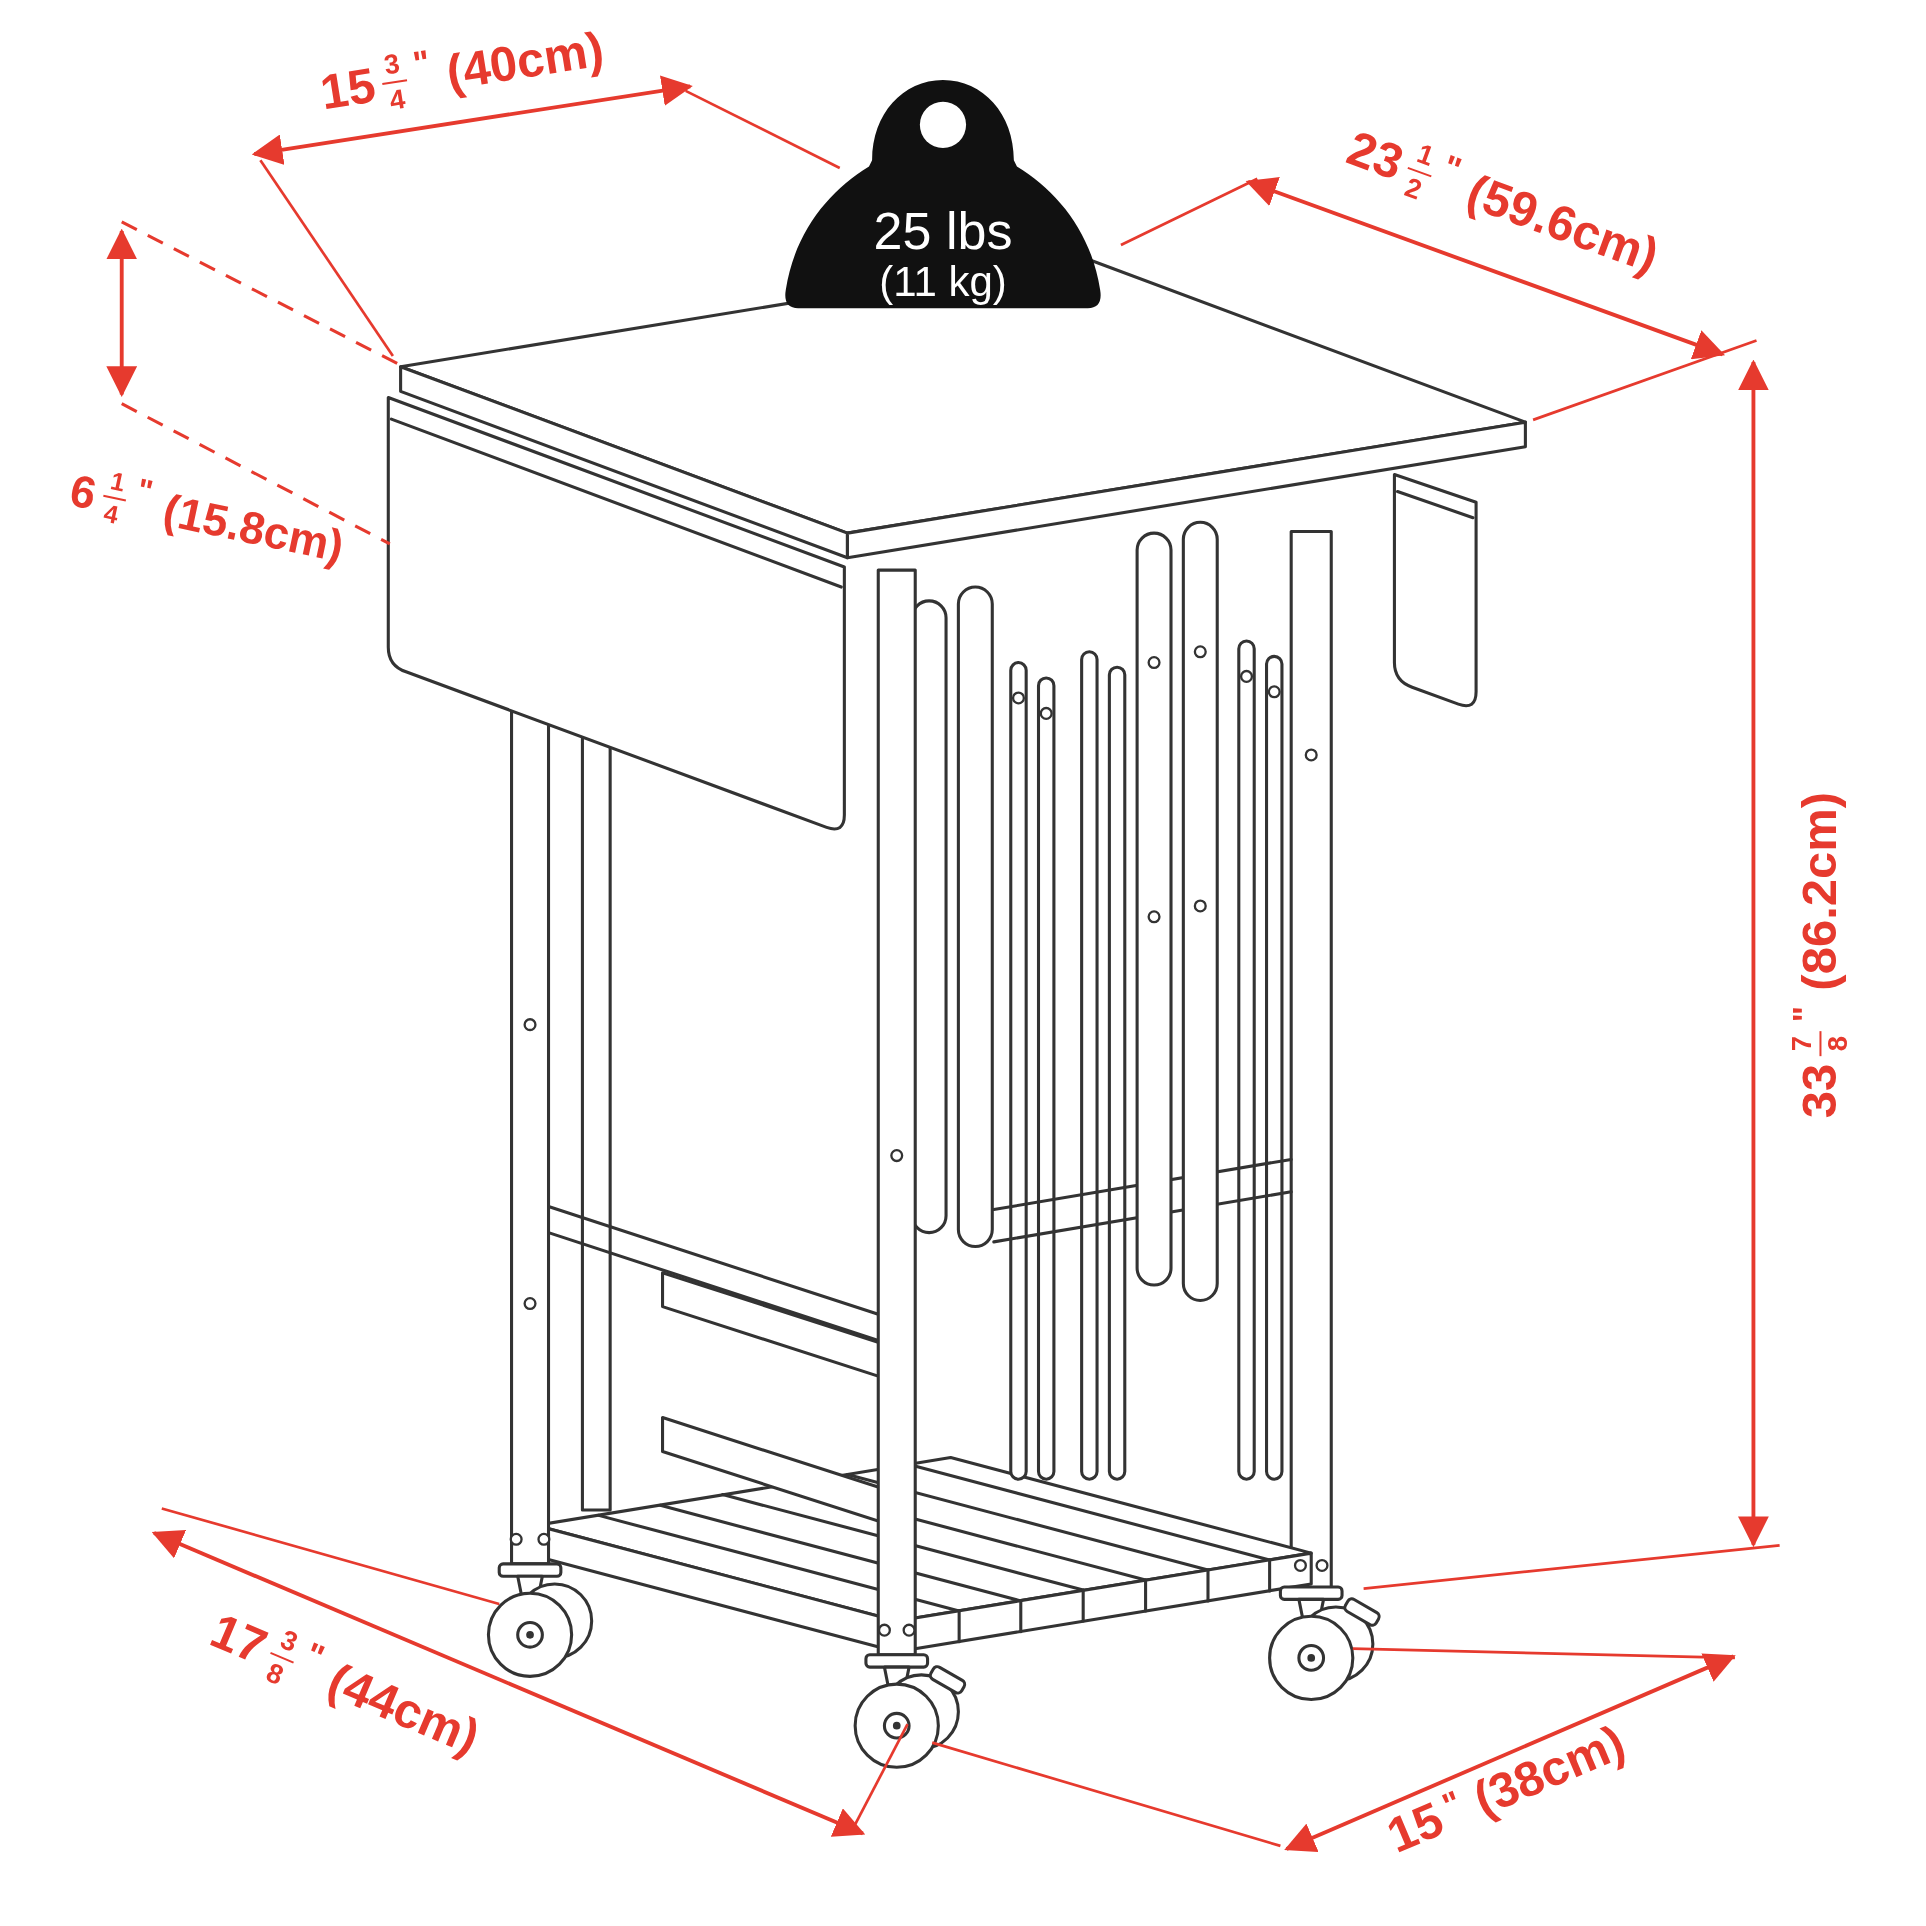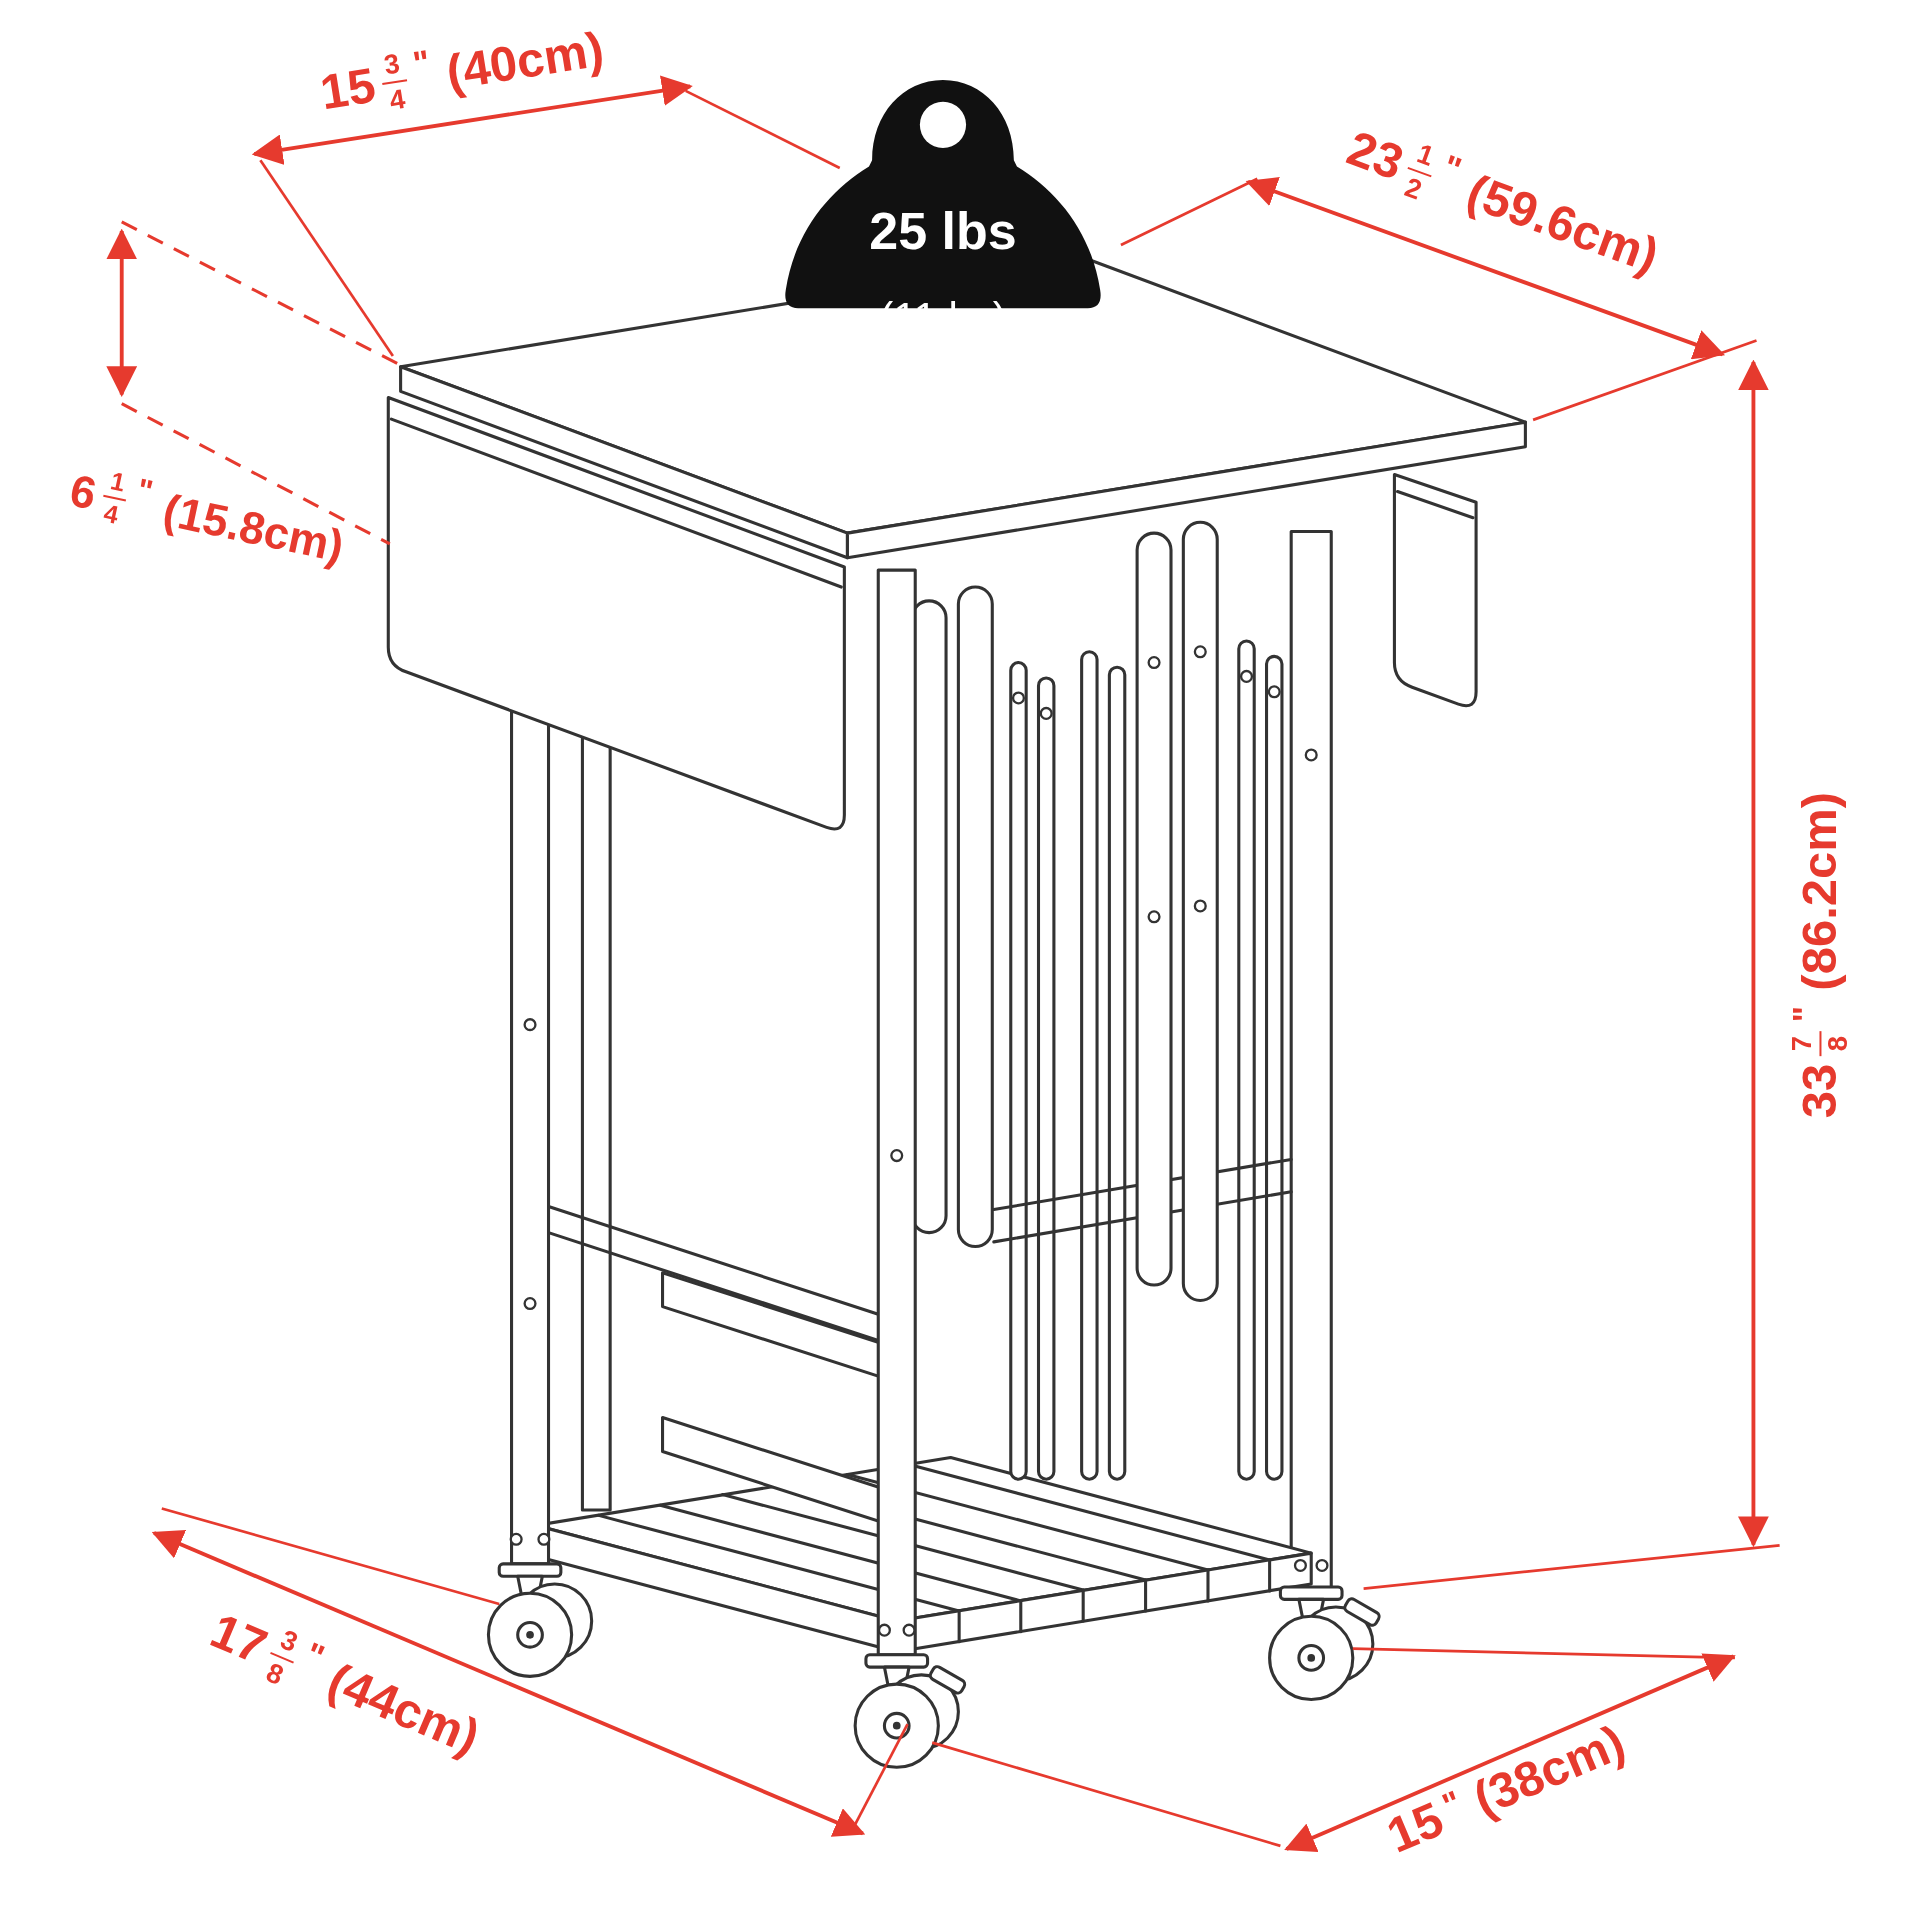--- a/index.html
+++ b/index.html
@@ -45,22 +45,22 @@
   .dim-label .frac .num{padding:0 4.6px 3.1px;border-bottom:2.3px solid currentColor;}
   .dim-label .frac .den{padding-top:3.1px;}
   .dim-label .mark{font-size:0.7em;align-self:flex-start;margin-left:1.5px;}
   .dim-label .metric{margin-left:9.2px;}
 
   
   .bell-label{
     position:absolute;transform:translate(-50%,-50%);
     color:#ffffff;white-space:nowrap;line-height:1;
   }
-  .bell-label.lbs{font-size:52px;font-weight:bold;}
-  .bell-label.kg{font-size:42px;margin-top:36px;}
+  .bell-label.lbs{font-size:52px;font-weight:normal;}
+  .bell-label.kg{font-size:42px;}
 </style>
 </head>
 <body>
 
 <div class="stage">
 
   <svg width="1926" height="1926" viewBox="0 0 2500 2500">
     <defs>
       <marker id="ah" viewBox="0 0 12 12" refX="11" refY="6" markerWidth="8" markerHeight="8" orient="auto-start-reverse">
         <path d="M0,0 L12,6 L0,12 Z" fill="#e63a2e"></path>

